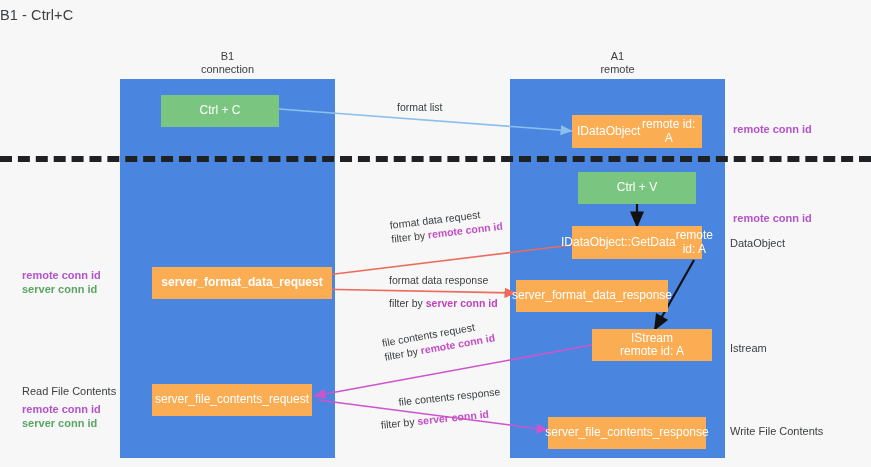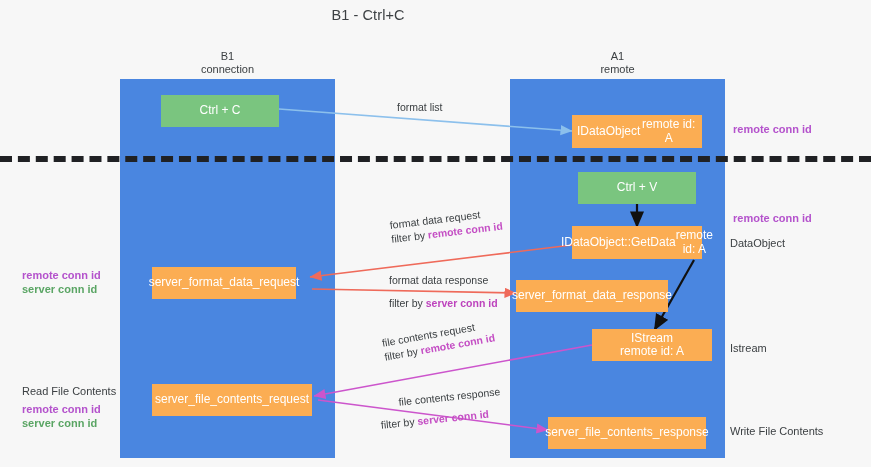--- a/index.html
+++ b/index.html
@@ -8,21 +8,21 @@
     background:#f7f7f7;
     font-family:"Liberation Sans","DejaVu Sans",sans-serif;
     position:relative;overflow:hidden;
     color:#3c4043;
   }
   #stage{position:absolute;left:0;top:0;width:871px;height:467px;}
 
   
   .title{
     position:absolute;left:0;top:6px;width:736px;
-    text-align:center;font-size:14.5px;line-height:19px;
+    font-size:14.5px;line-height:19px;
     color:#3c4043;letter-spacing:.1px;
   }
 
   
   .lane-head{
     position:absolute;text-align:center;font-size:11px;line-height:13px;
     color:#3c4043;
   }
 
   
@@ -121,21 +121,21 @@
     <div>remote id: A</div>
   </div>
 
   <div class="node green" style="left:578px;top:172px;width:118px;height:26px;">Ctrl + V</div>
 
   <div class="node orange" style="left:572px;top:226px;width:130px;height:33px;">
     <div>IDataObject::GetData</div>
     <div>remote id: A</div>
   </div>
 
-  <div class="node orange" style="left:152px;top:267px;width:144px;height:26px;">server_format_data_request</div>
+  <div class="node orange" style="left:152px;top:267px;width:180px;height:26px;font-weight:bold;">server_format_data_request</div>
 
   <div class="node orange" style="left:516px;top:280px;width:152px;height:32px;">server_format_data_response</div>
 
   <div class="node orange" style="left:592px;top:329px;width:120px;height:32px;flex-direction:column;">
     <div>IStream</div>
     <div>remote id: A</div>
   </div>
 
   <div class="node orange" style="left:152px;top:384px;width:160px;height:26px;">server_file_contents_request</div>
 

